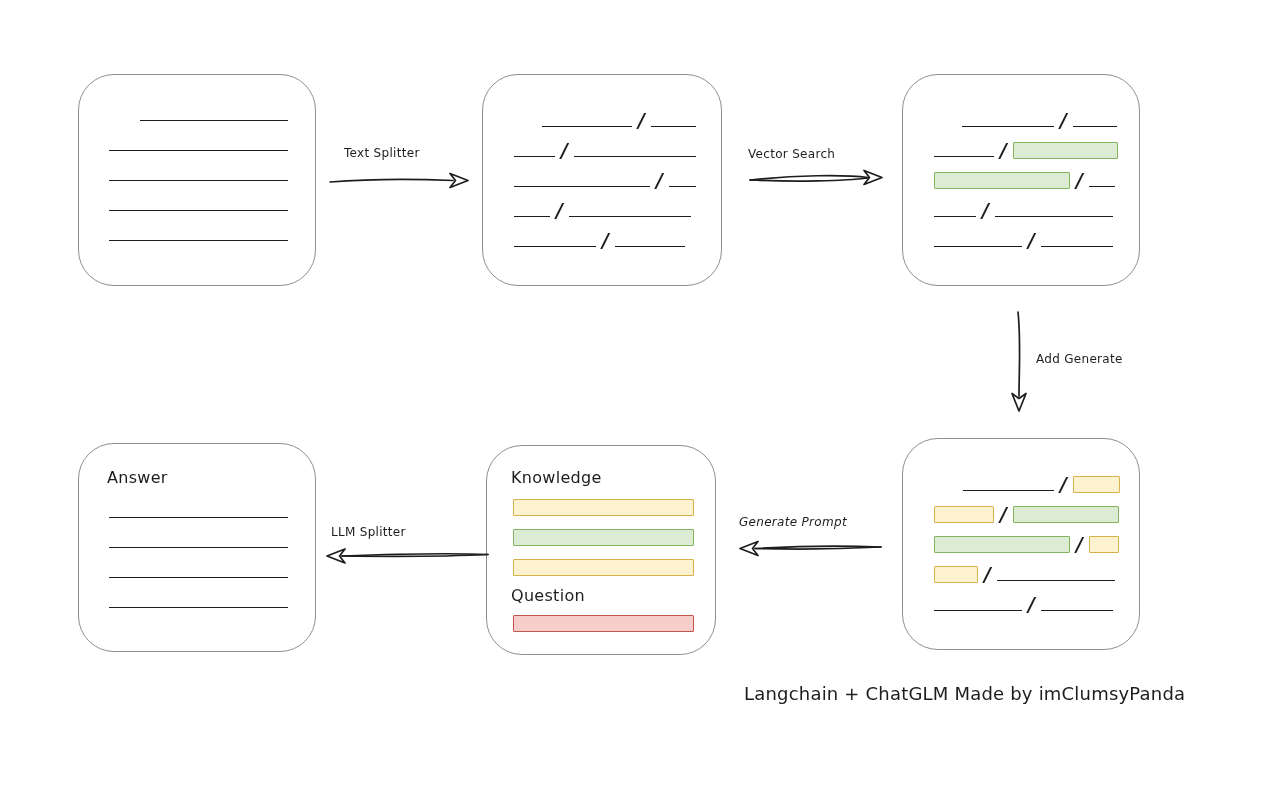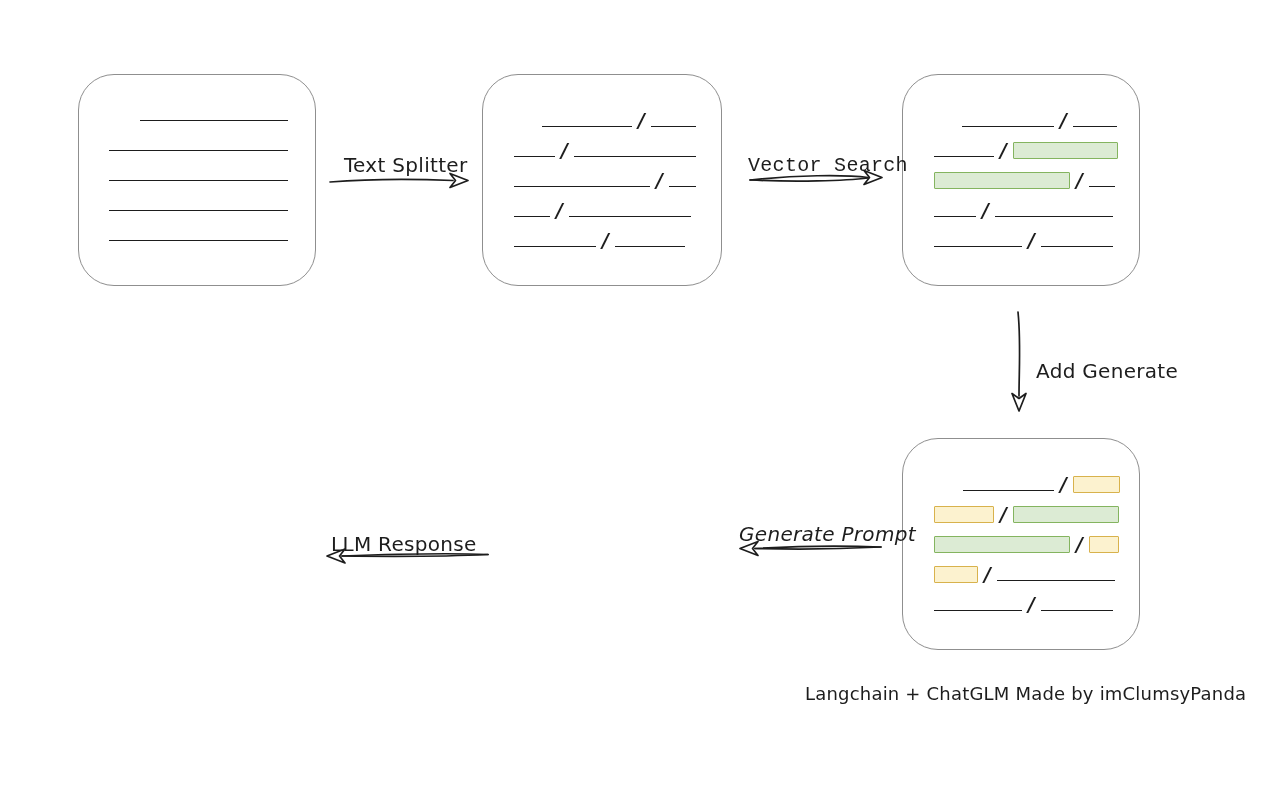--- a/index.html
+++ b/index.html
@@ -50,35 +50,35 @@
 
   .box-title { font-size:16px; color:var(--ink, #1d1d1d); letter-spacing:0.3px; }
   #box-prompt .inner { padding:22px 0 0 24px; }
   #box-prompt .k-rows { margin-top:9px; }
   #box-prompt .q-title { margin-top:2px; }
   #box-prompt .q-rows { margin-top:7px; }
   #box-answer .inner { padding:24px 0 0 28px; }
   #box-answer .rows { margin-top:14px; padding:0; }
 
   .arrow-label {
-    position:absolute; font-size:20px; letter-spacing:0.3px;
-    white-space:nowrap; color:var(--ink, #1d1d1d);margin-top:7px;
+    position:absolute; font-size:12px; letter-spacing:0.3px;
+    white-space:nowrap; color:var(--ink, #1d1d1d);
   }
   #lbl-text-splitter   { left:344px; top:146px; }
-  #lbl-vector-search   { left:748px; top:147px;font-family:Liberation Mono, monospace; }
+  #lbl-vector-search   { left:748px; top:147px; }
   #lbl-add-context     { left:1036px; top:352px; }
   #lbl-generate-prompt { left:739px; top:515px;font-style:italic; }
   #lbl-llm-response    { left:331px; top:525px; }
 
   svg.arrow { position:absolute; overflow:visible; }
   svg.arrow path { stroke:var(--ink, #1d1d1d); stroke-width:1.7; fill:none; stroke-linecap:round; }
   svg.arrow path.head { fill:#ffffff; stroke-linejoin:round; }
 
   .caption {
-    position:absolute; left:805px; top:683px; width:430px;
+    position:absolute; left:744px; top:683px; width:430px;
     text-align:center; font-size:18px; letter-spacing:0.2px;
     color:var(--ink, #1d1d1d); white-space:nowrap;
   }
 </style>
 </head>
 <body>
 
 <div class="canvas">
 
   <div class="box" id="box-document">
@@ -188,27 +188,68 @@
           <div class="seg-line" style="width: 118px;"></div>
         </div>
         <div class="row">
           <div class="seg-line" style="width: 88px;"></div>
           <div class="seg-slash">/</div>
           <div class="seg-line" style="width: 72px;"></div>
         </div>
       </div>
   </div>
 
-
+  <div class="box" id="box-prompt">
+    <div class="inner">
+      <div class="box-title">Knowledge</div>
+      <div class="rows k-rows">
+          <div class="row">
+            <div class="seg-chip seg-yellow" style="width: 179px;"></div>
+          </div>
+          <div class="row">
+            <div class="seg-chip seg-green" style="width: 179px;"></div>
+          </div>
+          <div class="row">
+            <div class="seg-chip seg-yellow" style="width: 179px;"></div>
+          </div>
+        </div>
+      <div class="box-title q-title">Question</div>
+      <div class="rows q-rows">
+          <div class="row">
+            <div class="seg-chip seg-red" style="width: 179px;"></div>
+          </div>
+        </div>
+    </div>
+  </div>
+
+  <div class="box" id="box-answer">
+    <div class="inner">
+      <div class="box-title">Answer</div>
+      <div class="rows">
+          <div class="row">
+            <div class="seg-line" style="width: 179px;"></div>
+          </div>
+          <div class="row">
+            <div class="seg-line" style="width: 179px;"></div>
+          </div>
+          <div class="row">
+            <div class="seg-line" style="width: 179px;"></div>
+          </div>
+          <div class="row">
+            <div class="seg-line" style="width: 179px;"></div>
+          </div>
+        </div>
+    </div>
+  </div>
 
   <div class="arrow-label" id="lbl-text-splitter">Text Splitter</div>
   <div class="arrow-label" id="lbl-vector-search">Vector Search</div>
   <div class="arrow-label" id="lbl-add-context">Add Generate</div>
   <div class="arrow-label" id="lbl-generate-prompt">Generate Prompt</div>
-  <div class="arrow-label" id="lbl-llm-response">LLM Response</div>
+  <div class="arrow-label" id="lbl-llm-response">LLM Splitter</div>
 
   <svg class="arrow" style="left:323px; top:167px;" width="152" height="28" viewBox="0 0 152 28">
     <path d="M7,15 C 45,12 95,12 130,13.5"></path>
     <path class="head" d="M145,13.5 L127,6.5 L132.5,13.5 L127,20.5 Z"></path>
   </svg>
 
   <svg class="arrow" style="left:740px; top:164px;" width="157" height="30" viewBox="0 0 157 30">
     <path d="M10,16 C 55,11 105,10.5 128,13.5"></path>
     <path d="M10,16 C 55,18 105,17 128,14"></path>
     <path class="head" d="M142,13.5 L124,6.5 L129.5,13.5 L124,20.5 Z"></path>

